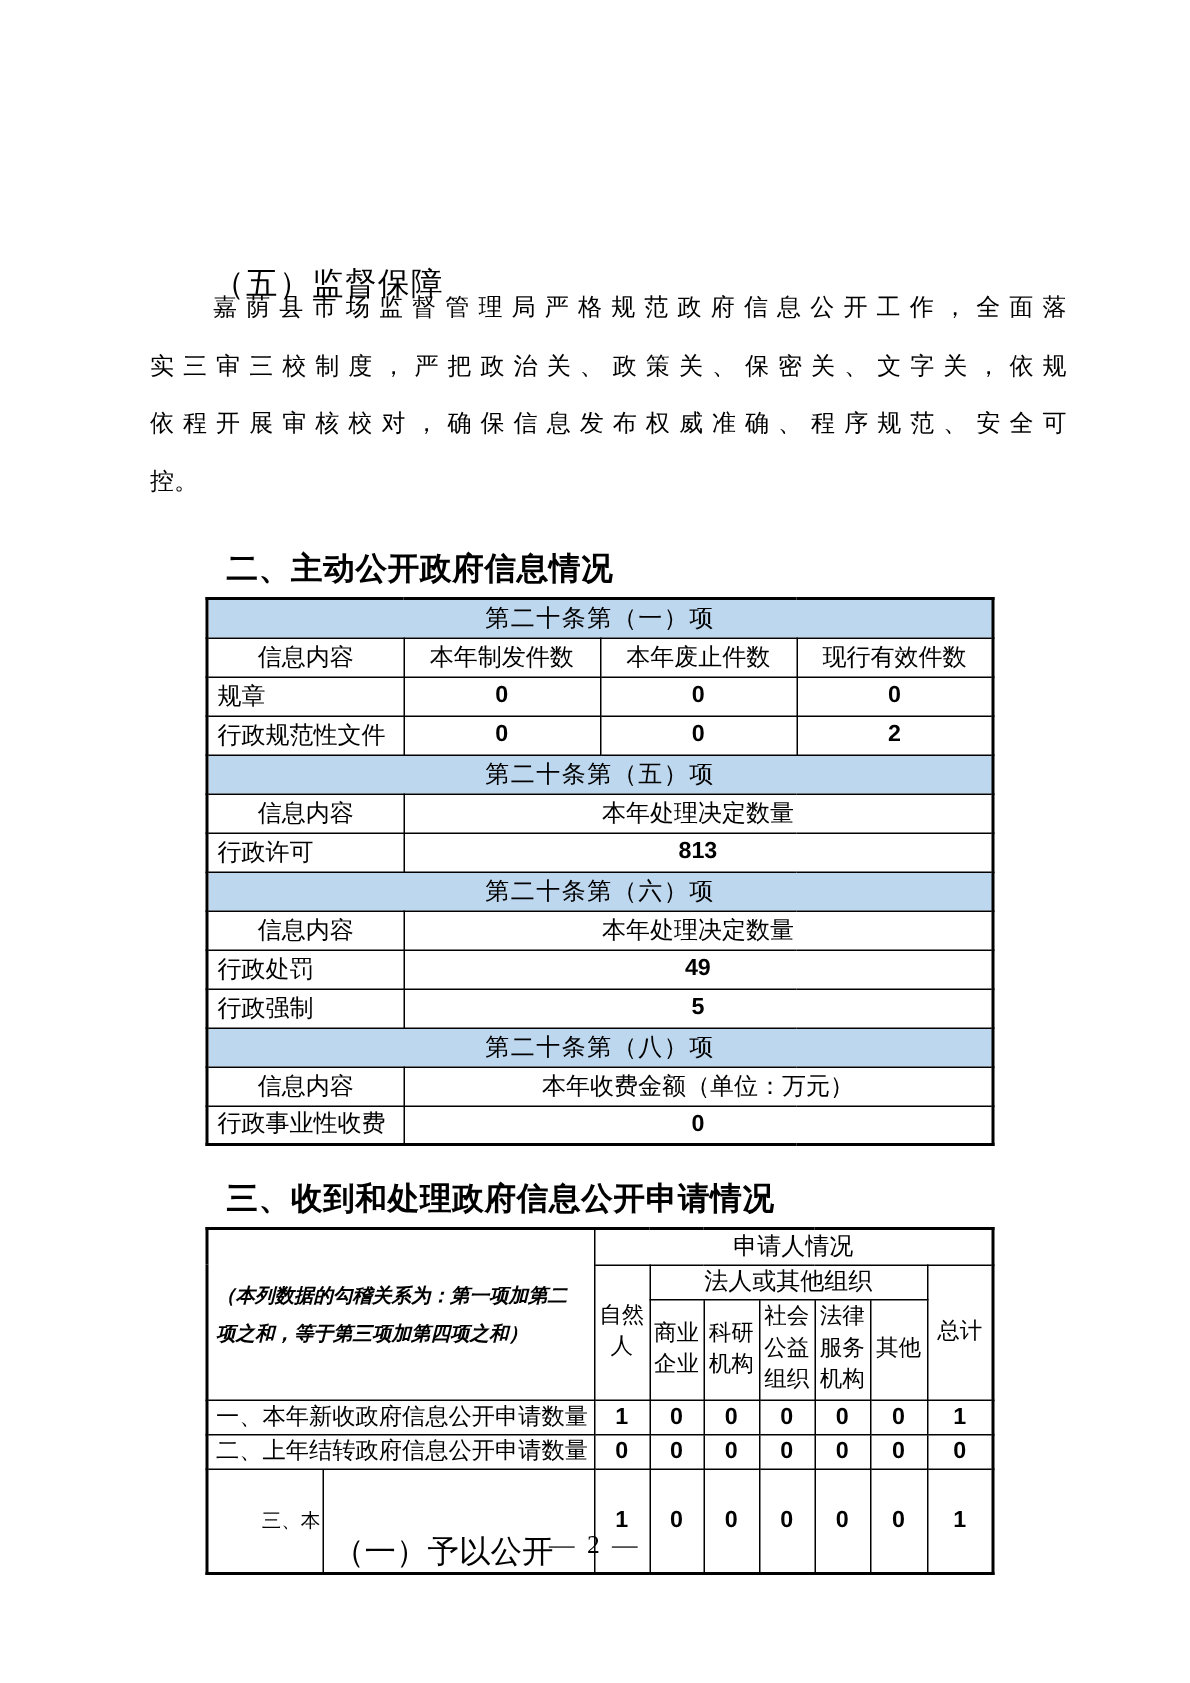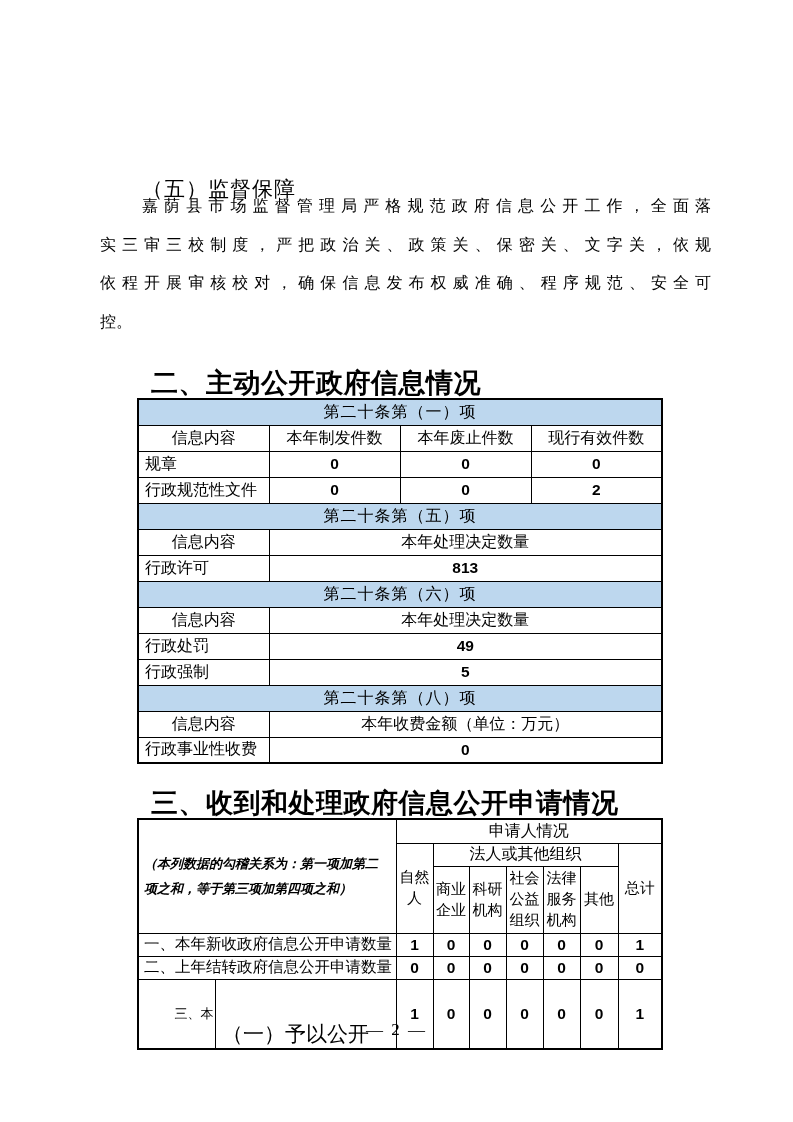--- a/index.html
+++ b/index.html
@@ -18,21 +18,21 @@
     font-weight:500;letter-spacing:1px;margin-top:30px;
   }
   .para{position:absolute;left:100px;top:187px;width:611px;}
   .pline{font-size:16px;line-height:38.5px;white-space:nowrap;}
   .pline.just{white-space:normal;text-align:justify;text-align-last:justify;}
   .pline.indent{text-indent:42px;}
   
   .sec-title{
     position:absolute;left:151px;
     font-family:Liberation Mono, monospace;
-    font-weight:700;font-size:27px;letter-spacing:0.5px;
+    font-weight:700;font-size:21px;letter-spacing:0.5px;
   }
   .sec-title.s2{top:365px;}
   .sec-title.s3{top:785px;text-align:center;}
   
   table{border-collapse:collapse;table-layout:fixed;position:absolute;left:137px;}
   .t1{top:398px;width:524px;padding-left:36px;}
   .t2{top:818px;width:524px;}
   td{border:1px solid #000;padding:0;font-size:16px;vertical-align:middle;overflow:hidden;}
   .t1 td,.t2 td{text-align:center;}
   .t1{border:2px solid #000;}

